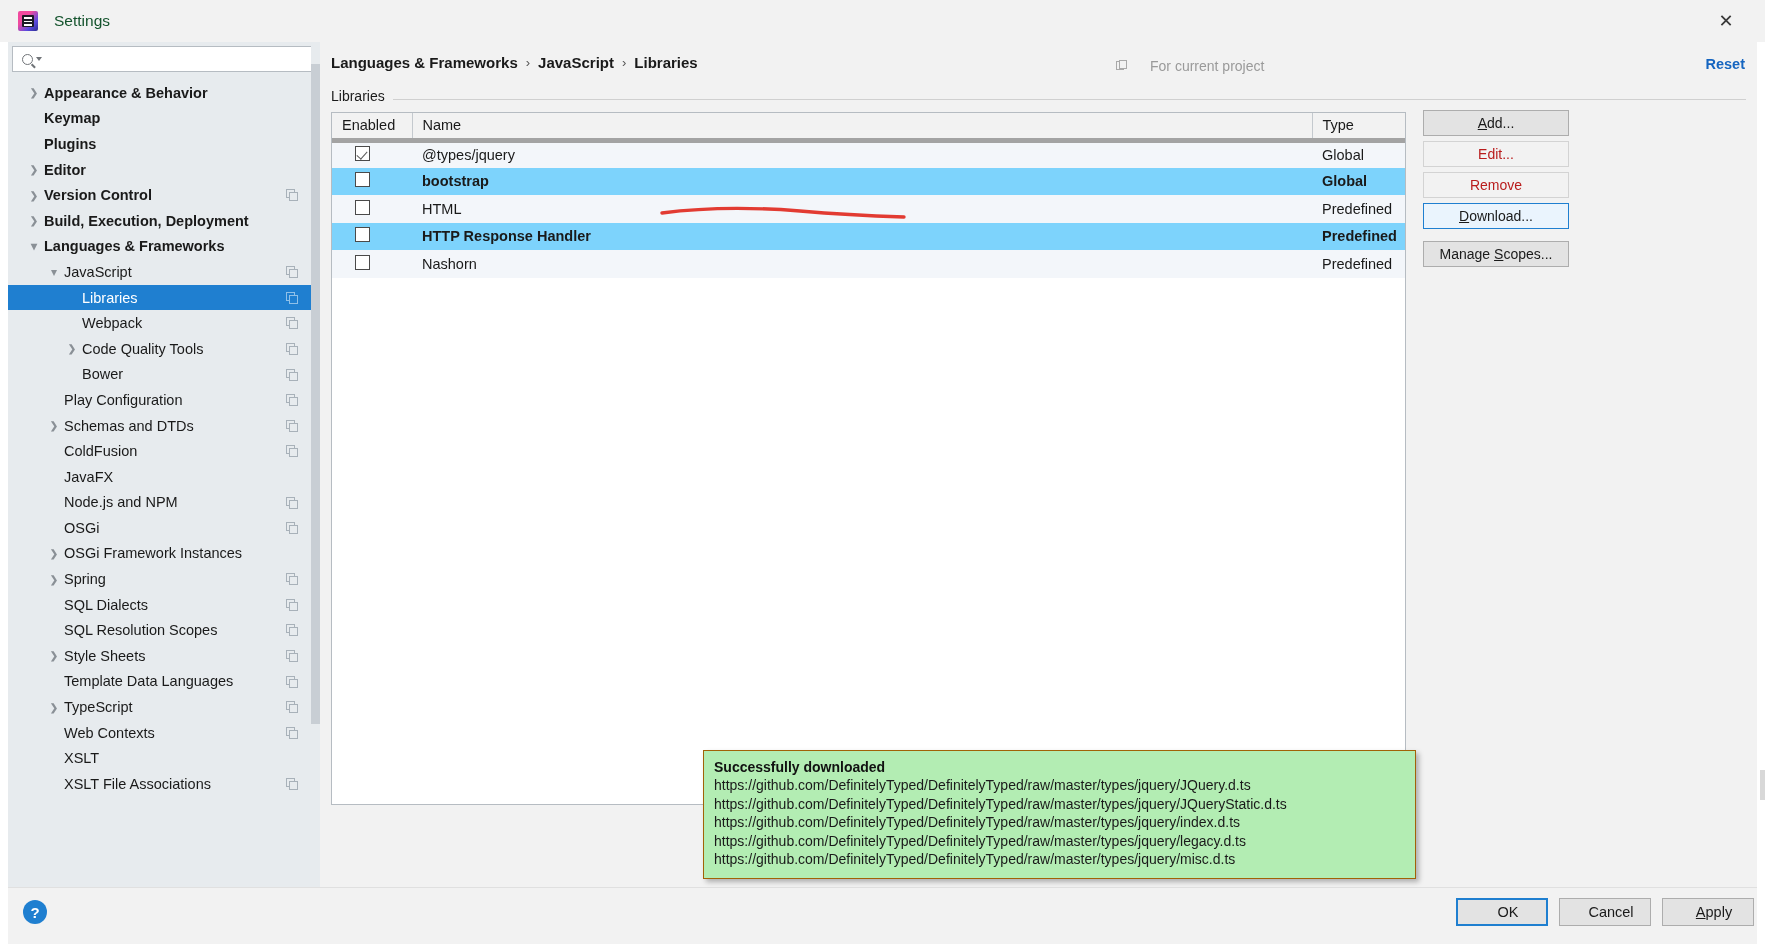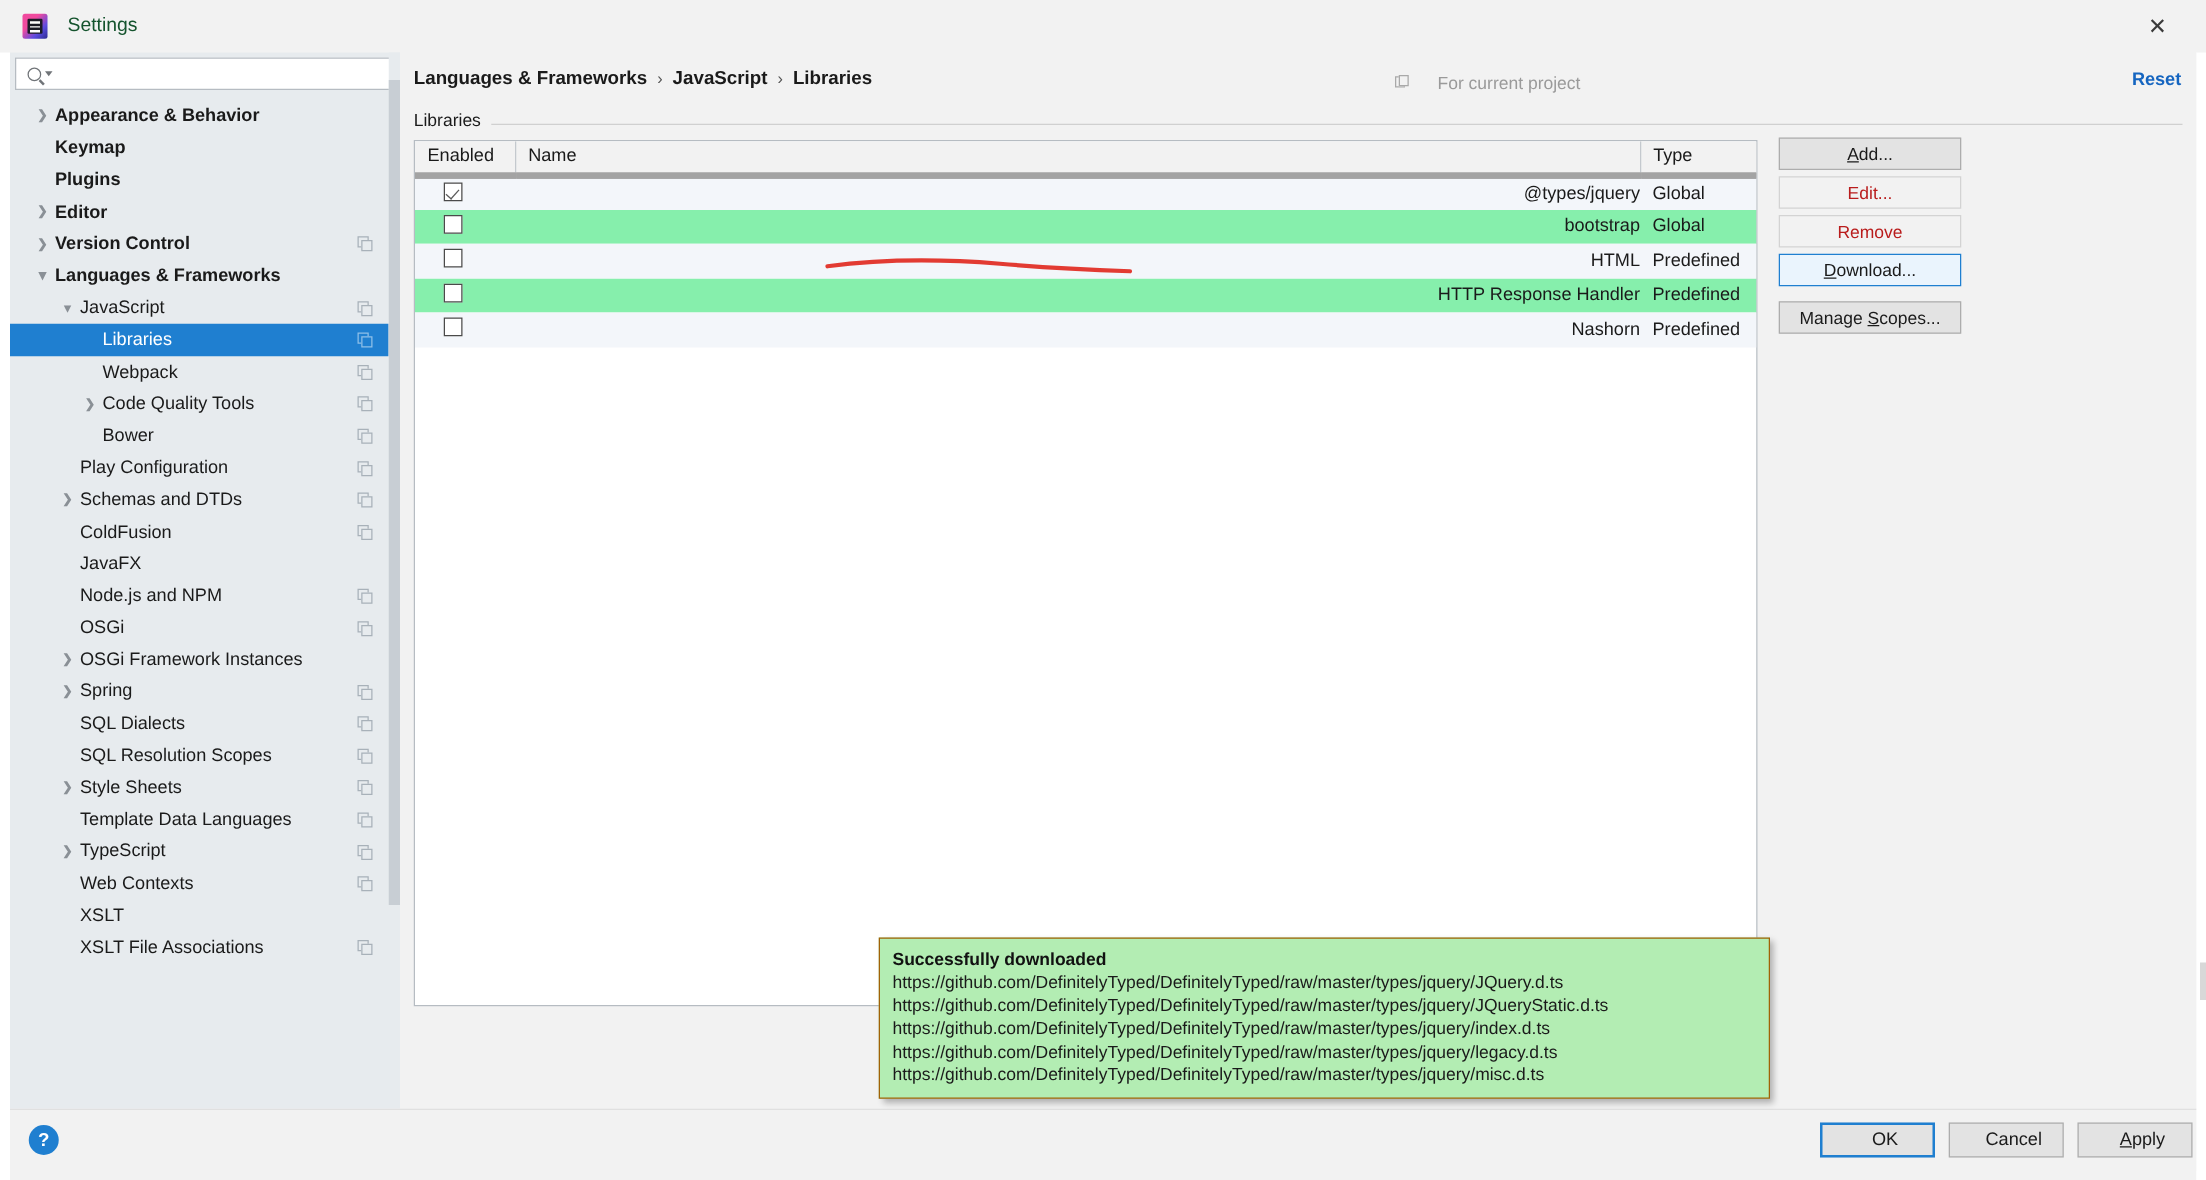--- a/index.html
+++ b/index.html
@@ -166,23 +166,23 @@
     font-size: 14.5px; color: #1a1a1a; text-align: left;
     border-bottom: 5px solid #a3a3a3; border-right: 1px solid #c4c9ce;
     padding: 0 0 0 10px;
   }
   #tbl thead th:last-child { border-right: none; }
   #tbl tbody td {
     height: 27.5px; font-size: 14.5px; color: #1a1a1a; padding: 0 0 0 10px;
     border: none; vertical-align: middle;
   }
   #tbl tbody tr.odd { background: #f3f6fa; }
-  #tbl tbody tr.even { background: #86efac; }
+  #tbl tbody tr.even { background: #7dd3fc; font-weight: bold; }
   .col-enabled { width: 80px; }
-  .col-name { width: 900px; text-align: right; }
+  .col-name { width: 900px; }
   .col-type { width: 95px; }
   .cb {
     width: 15px; height: 15px; border: 1.3px solid #4a4a4a; background: #fff;
     display: inline-block; position: relative; margin-left: 13px; cursor: pointer;
   }
   .cb.on::after {
     content: ""; position: absolute; left: 3px; top: 2px;
     width: 5px; height: 9px; border-right: 1.8px solid #5b5b5b;
     border-bottom: 1.8px solid #5b5b5b; transform: rotate(42deg);
   }
@@ -293,20 +293,24 @@
           <span class="arrow closed"></span>
           <span class="lbl">Editor</span>
         </div>
         <div class="tree-row lvl0">
           <span class="arrow closed"></span>
           <span class="lbl">Version Control</span>
           <span class="mod-icon">
             <i class="b"></i>
             <i class="f"></i>
           </span>
+        </div>
+        <div class="tree-row lvl0">
+          <span class="arrow closed"></span>
+          <span class="lbl">Build, Execution, Deployment</span>
         </div>
         <div class="tree-row lvl0">
           <span class="arrow open"></span>
           <span class="lbl">Languages &amp; Frameworks</span>
         </div>
         <div class="tree-row lvl1">
           <span class="arrow open"></span>
           <span class="lbl">JavaScript</span>
           <span class="mod-icon">
             <i class="b"></i>

